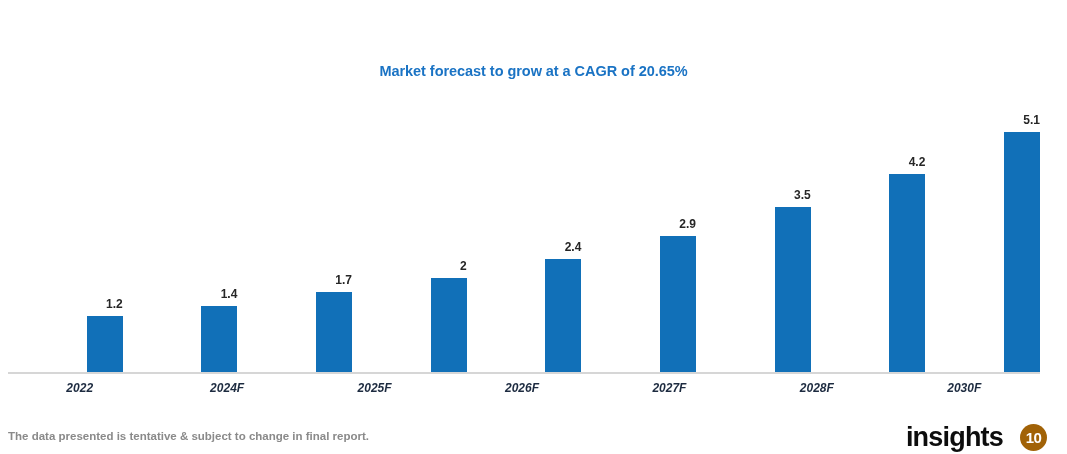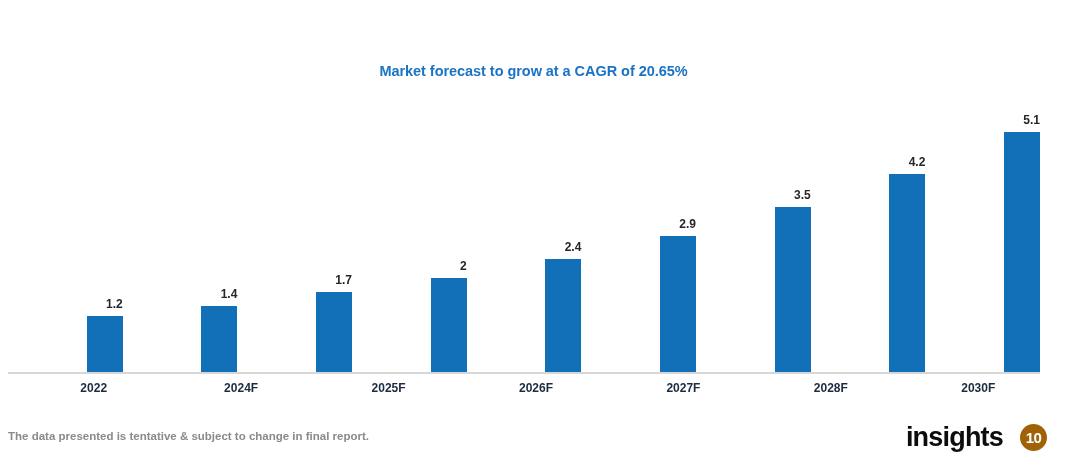--- a/index.html
+++ b/index.html
@@ -90,24 +90,25 @@
   #axis-line {
     position: absolute;
     left: 8px;
     top: 372px;
     width: 1032px;
     height: 1.5px;
     background: #d6d6d6;
   }
   #axis-labels {
     position: absolute;
-    left: 20px;
+    left: 6px;
     top: 378px;
     width: 1032px;
     display: flex;
+    font-style: italic;
   }
   .axis-label-slot {
     flex: 1 1 0;
     text-align: center;
   }
   .axis-label {
     font-size: 12px;
     font-weight: bold;
     color: #1d2b40;
     white-space: nowrap;

